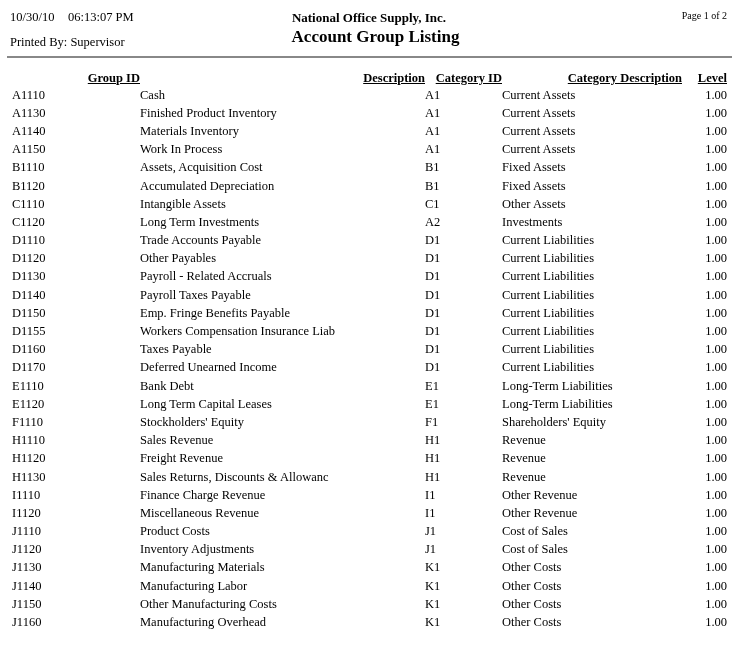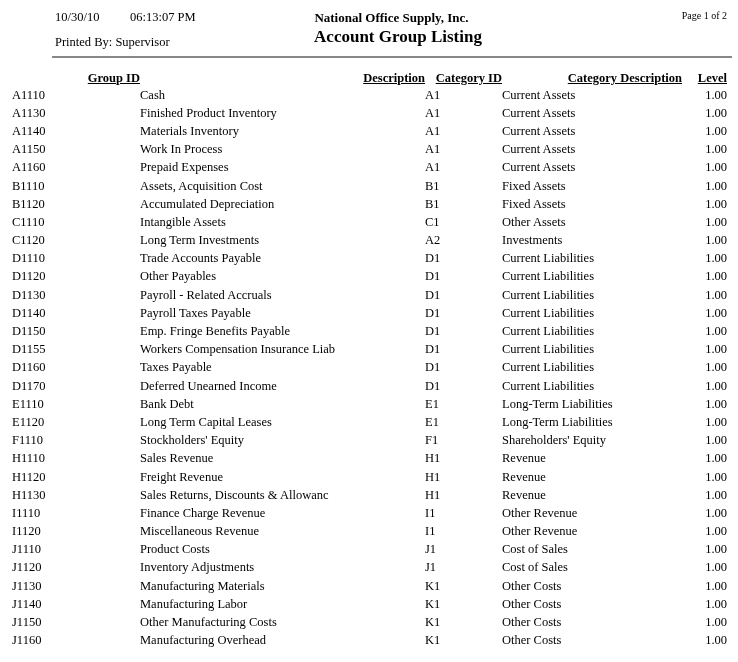--- a/index.html
+++ b/index.html
@@ -15,31 +15,30 @@
   .page {
     position: relative;
     width: 738px;
     height: 662px;
     background: #ffffff;
   }
   
   .report-header {
     position: relative;
     height: 69px;
-    margin-left: 45px;
   }
   .hdr-date {
     position: absolute;
     left: 10px;
     top: 10px;
     font-size: 12.5px;
   }
   .hdr-time {
     position: absolute;
-    left: 85px;
+    left: 68px;
     top: 10px;
     font-size: 12.5px;
   }
   .hdr-company {
     position: absolute;
     left: 0;
     right: 0;
     top: 10px;
     text-align: center;
     font-weight: bold;
@@ -163,27 +162,20 @@
           <td class="cell-level">1.00</td>
         </tr>
         <tr>
           <td>A1150</td>
           <td>Work In Process</td>
           <td>A1</td>
           <td>Current Assets</td>
           <td class="cell-level">1.00</td>
         </tr>
         <tr>
-          <td>A1160</td>
-          <td>Prepaid Expenses</td>
-          <td>A1</td>
-          <td>Current Assets</td>
-          <td class="cell-level">1.00</td>
-        </tr>
-        <tr>
           <td>B1110</td>
           <td>Assets, Acquisition Cost</td>
           <td>B1</td>
           <td>Fixed Assets</td>
           <td class="cell-level">1.00</td>
         </tr>
         <tr>
           <td>B1120</td>
           <td>Accumulated Depreciation</td>
           <td>B1</td>

